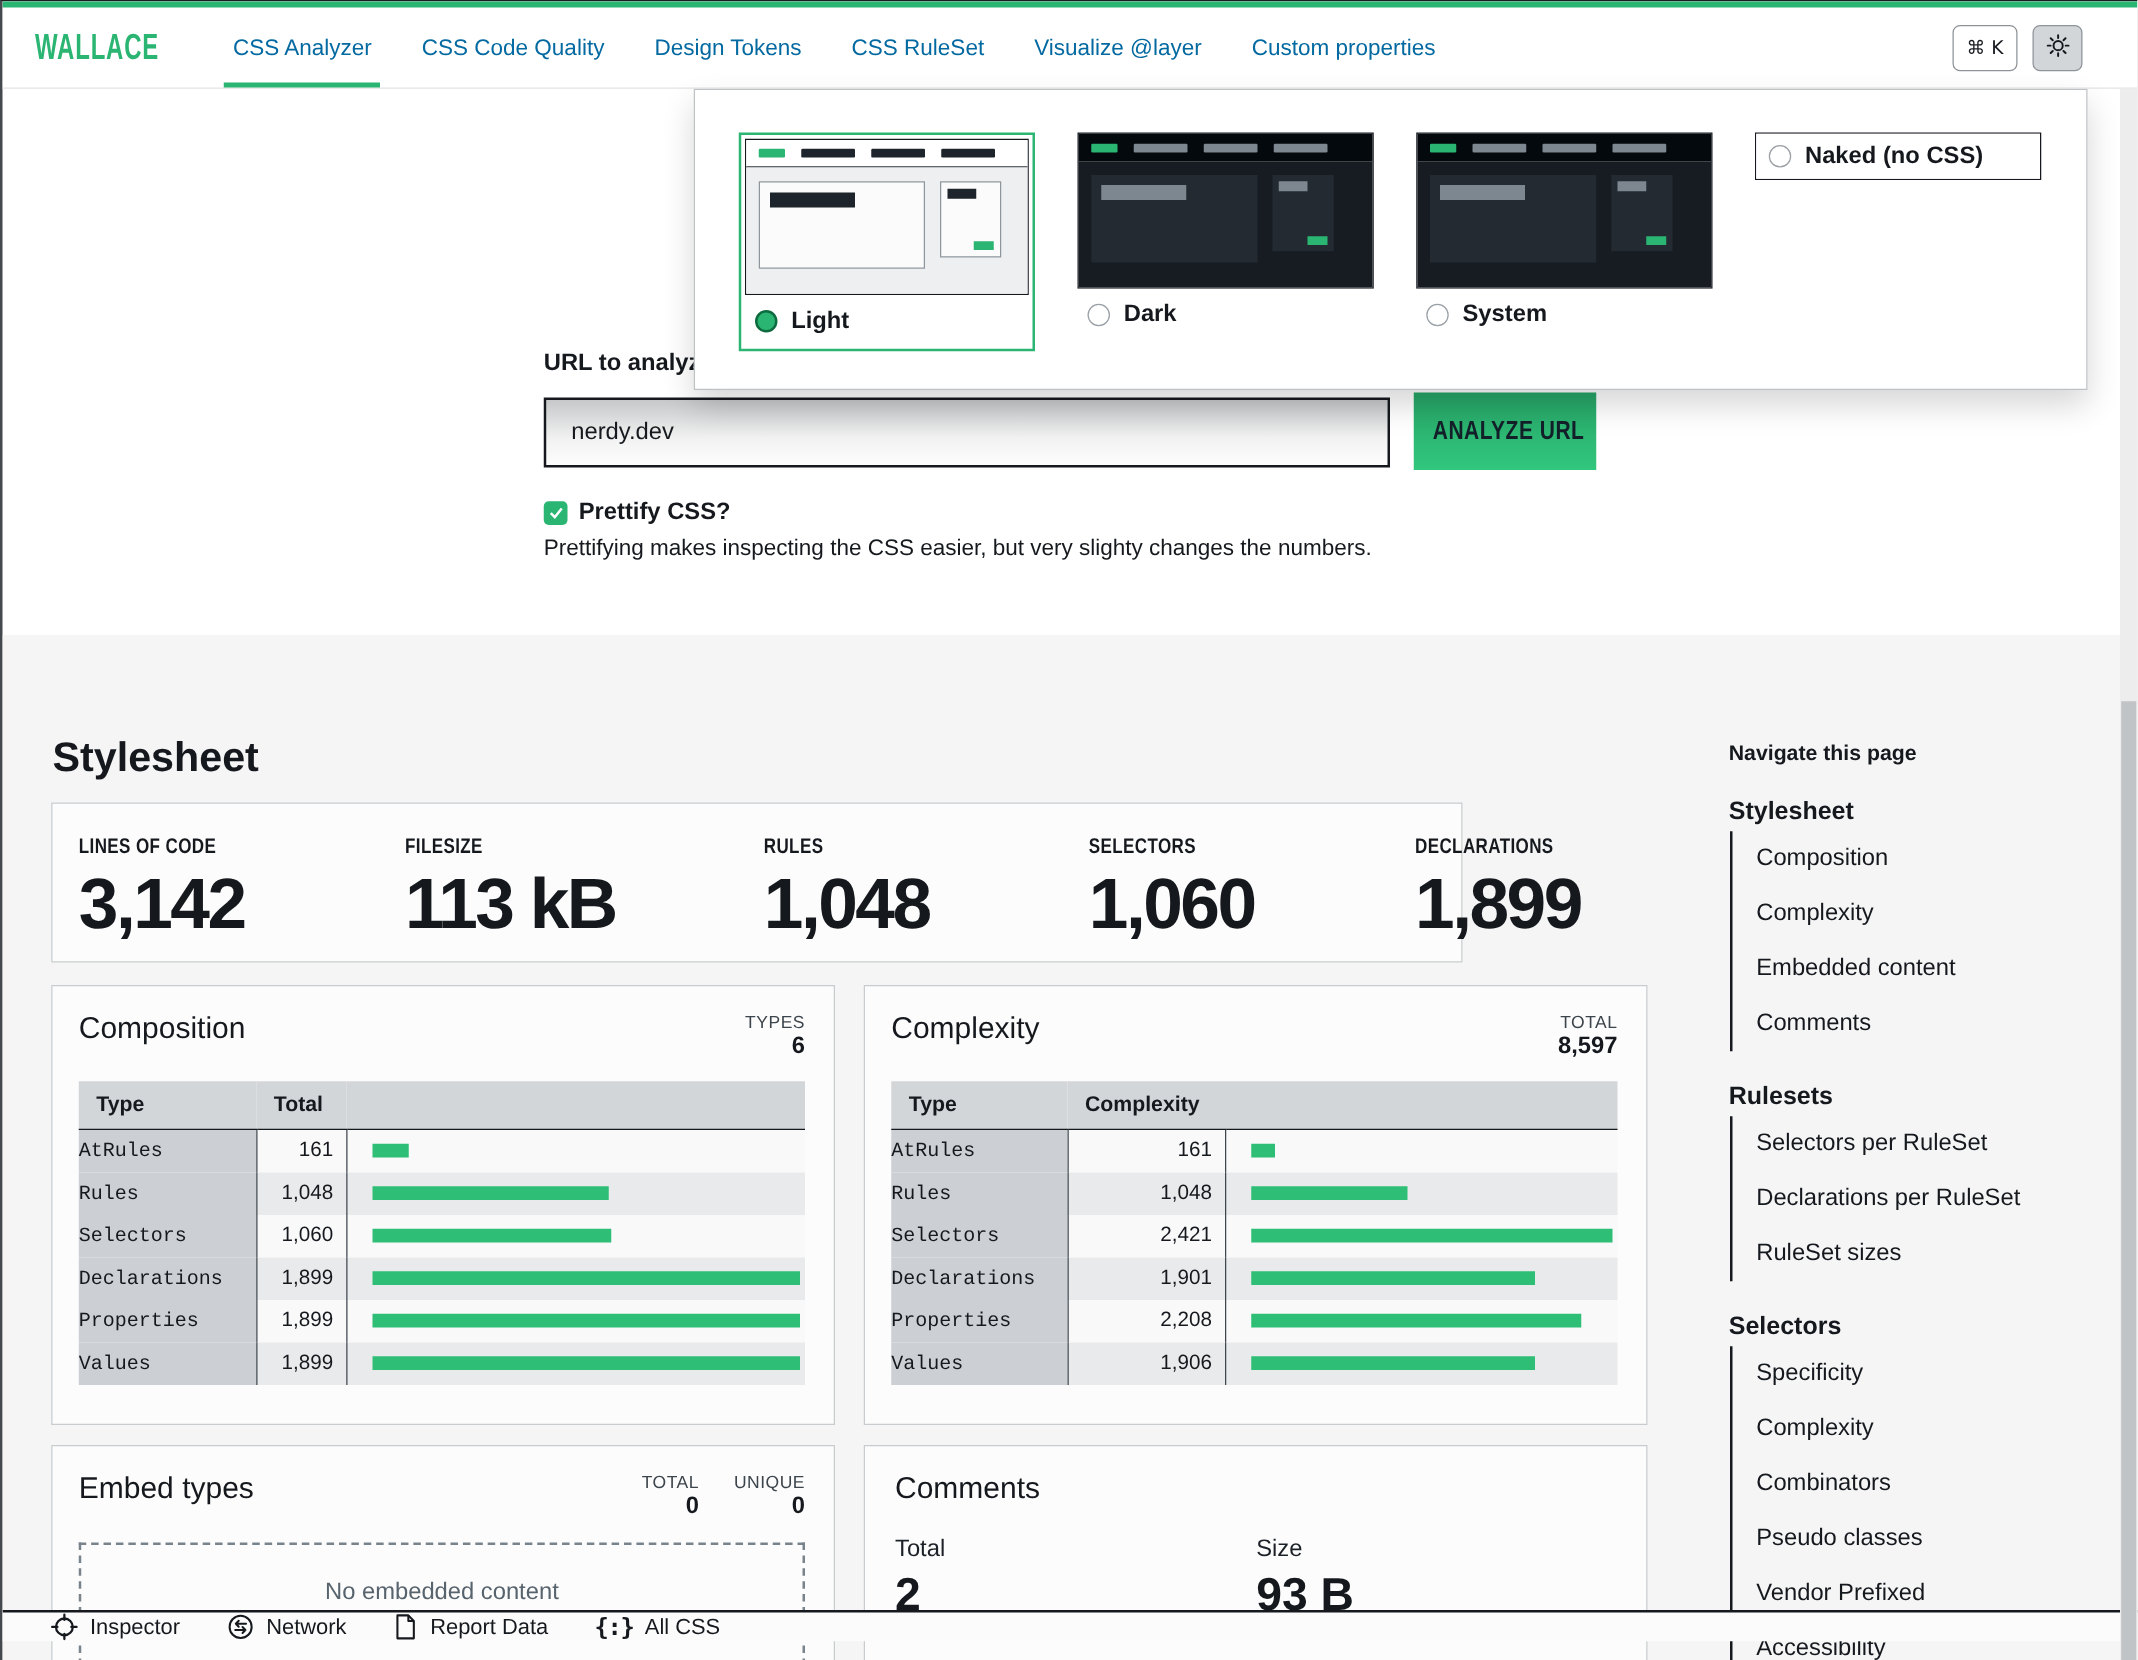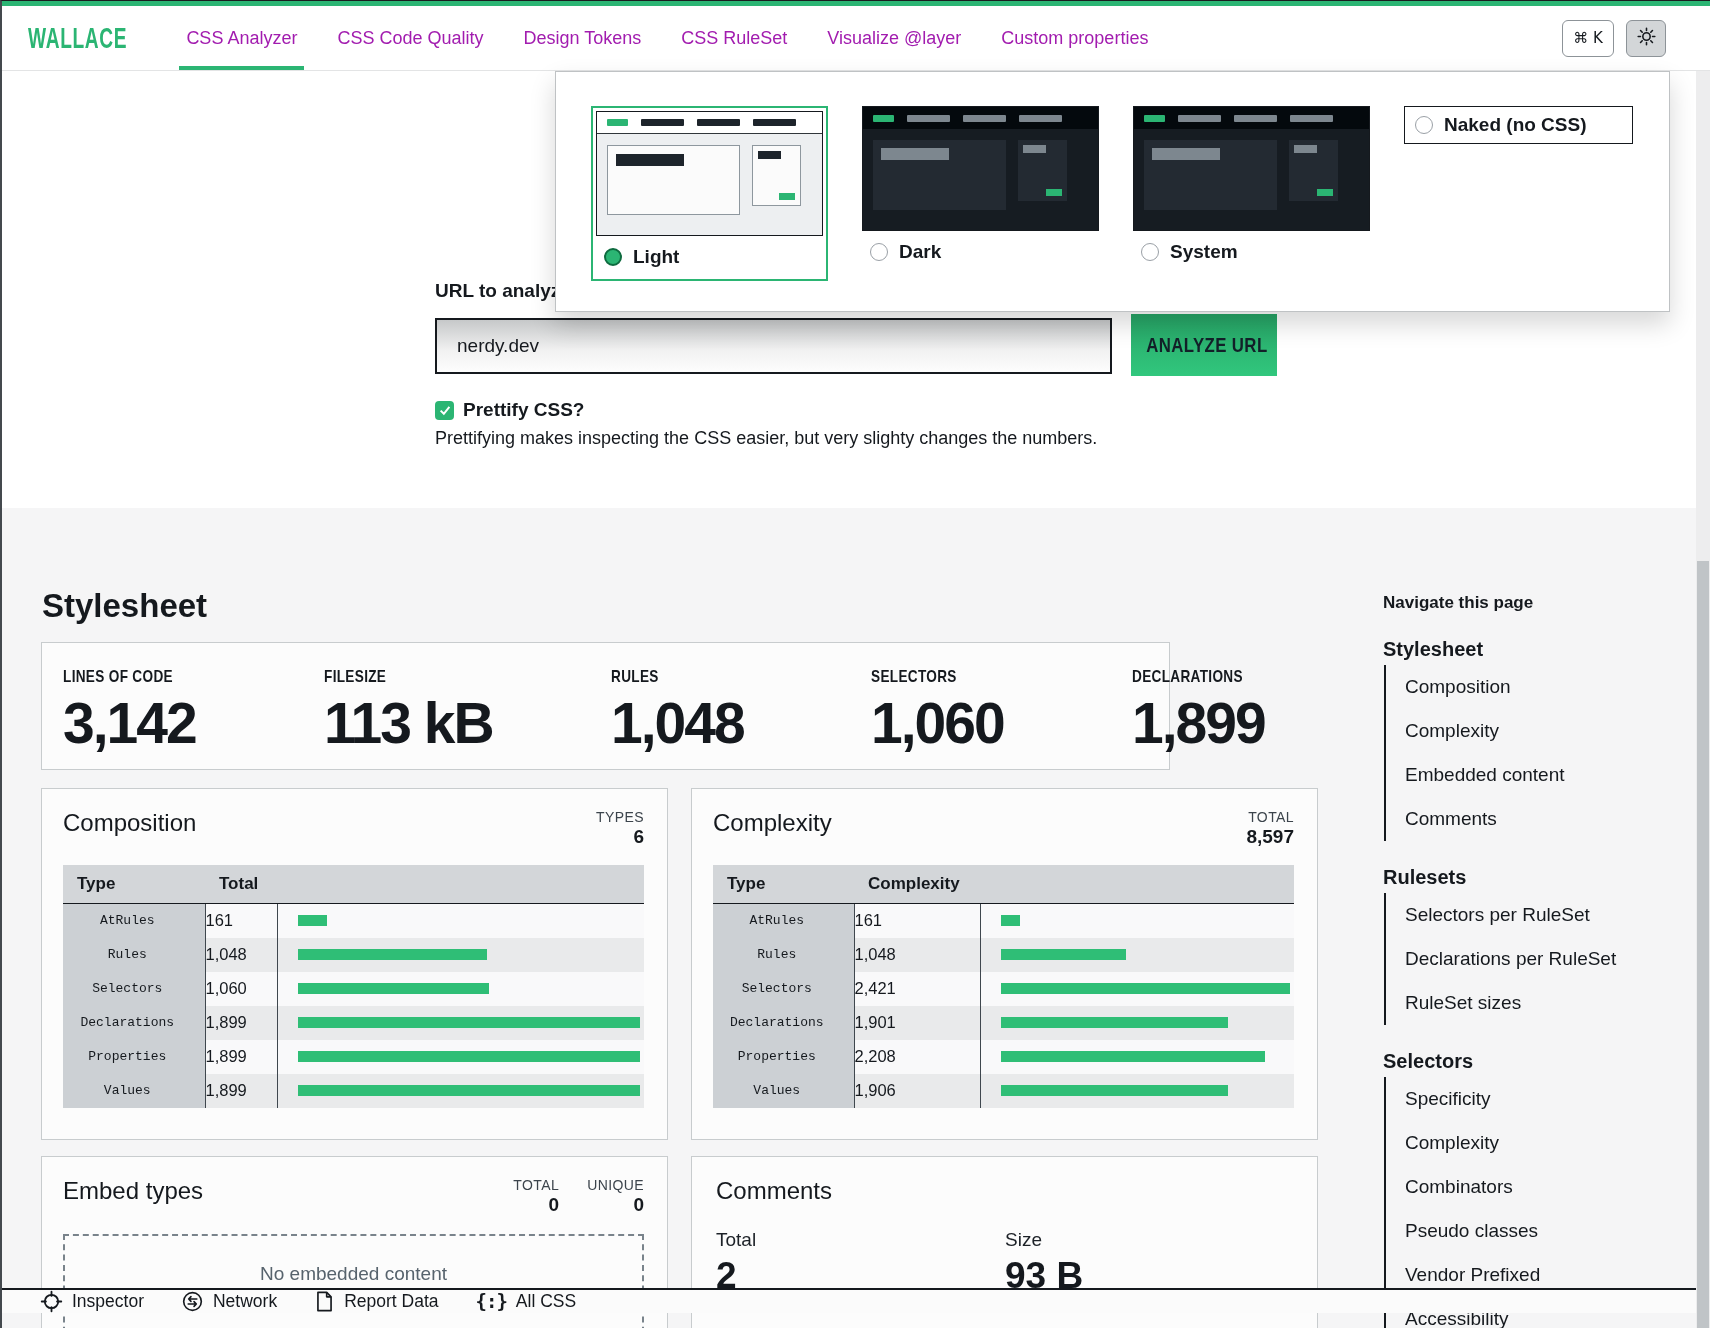--- a/index.html
+++ b/index.html
@@ -9,21 +9,21 @@
           border-left:2px solid #44494e; border-top:1px solid #1a1d20; }
 
   
   .top-accent { position:absolute; top:0; left:0; right:0; height:5px; background:#2bb573; z-index:40; }
   .header { position:absolute; top:5px; left:0; right:0; height:65px; background:#fff;
             border-bottom:1px solid #e3e4e5; display:flex; align-items:stretch; z-index:30; }
   .logo { display:flex; align-items:center; margin-left:26px; }
   .logo span { display:inline-block; font-size:29px; font-weight:800; letter-spacing:1px;
                color:#2bb573; transform:scaleX(0.66); transform-origin:0 50%; white-space:nowrap; }
   .topnav { display:flex; align-items:stretch; margin-left:8px; gap:40px; }
-  .nav-link { position:relative; display:flex; align-items:center; font-size:18px; color:#a21caf;
+  .nav-link { position:relative; display:flex; align-items:center; font-size:18px; color:#0369a1;
               cursor:pointer; white-space:nowrap; }
   .nav-link.active::after { content:""; position:absolute; left:-7px; right:-7px; bottom:0;
               height:4px; background:#2bb573; }
   .header-actions { margin-left:auto; display:flex; align-items:center; gap:12px; padding-right:44px; }
   .kbd-btn { height:37px; min-width:52px; padding:0 10px; background:#fff; border:1px solid #8d9398;
              border-radius:6px; font-size:15px; color:#15191e; display:flex; align-items:center;
              justify-content:center; gap:3px; cursor:pointer; font-family:"DejaVu Sans", sans-serif; }
   .theme-btn { height:37px; width:40px; background:#d3d6d8; border:1px solid #8d9398; border-radius:6px;
              display:flex; align-items:center; justify-content:center; cursor:pointer; }
 
@@ -90,24 +90,24 @@
   #panel-1 { left:689px; top:787px; }
   .panel-head { display:flex; justify-content:space-between; align-items:flex-start; margin-bottom:17px; }
   .panel-title { font-size:24px; font-weight:500; }
   .panel-meta { text-align:right; }
   .meta-label { font-size:14px; color:#3c444c; letter-spacing:0.4px; }
   .meta-value { font-size:19px; font-weight:700; margin-top:1px; }
   table.metric-table { border-collapse:collapse; width:100%; table-layout:fixed; }
   .metric-table th { background:#d3d6d9; border-bottom:1px solid #15191e; font-size:17px; font-weight:700;
                 text-align:left; padding:9px 0 9px 14px; }
   .metric-table td { height:34px; font-size:16.5px; }
-  td.t { background:#ccd0d4; text-align:center; padding-right:13px;
-         font-family:"Liberation Mono", monospace; font-size:13px;
+  td.t { background:#ccd0d4; text-align:left; padding-right:13px;
+         font-family:"Liberation Mono", monospace; font-size:16px;
          border-right:1px solid #3f474e; }
-  td.v { text-align:left; padding-right:10px; border-right:1px solid #3f474e; }
+  td.v { text-align:right; padding-right:10px; border-right:1px solid #3f474e; }
   td.b { padding:0 4px 0 20px; }
   tbody tr:nth-child(even) td.v, tbody tr:nth-child(even) td.b { background:#e9eaeb; }
   tbody tr:nth-child(odd) td.v, tbody tr:nth-child(odd) td.b { background:#f9f9fa; }
   .bar { height:11px; background:#2fbe76; }
   #panel-0 col.c-type { width:142px; } #panel-0 col.c-val { width:72px; }
   #panel-1 col.c-type { width:141px; } #panel-1 col.c-val { width:126px; }
 
   .embed-panel { left:39px; top:1155px; width:627px; height:240px; padding:20px 23px 0 21px; }
   .embed-meta { display:flex; gap:28px; }
   .empty-box { position:absolute; left:21px; right:23px; top:77px; height:140px;

